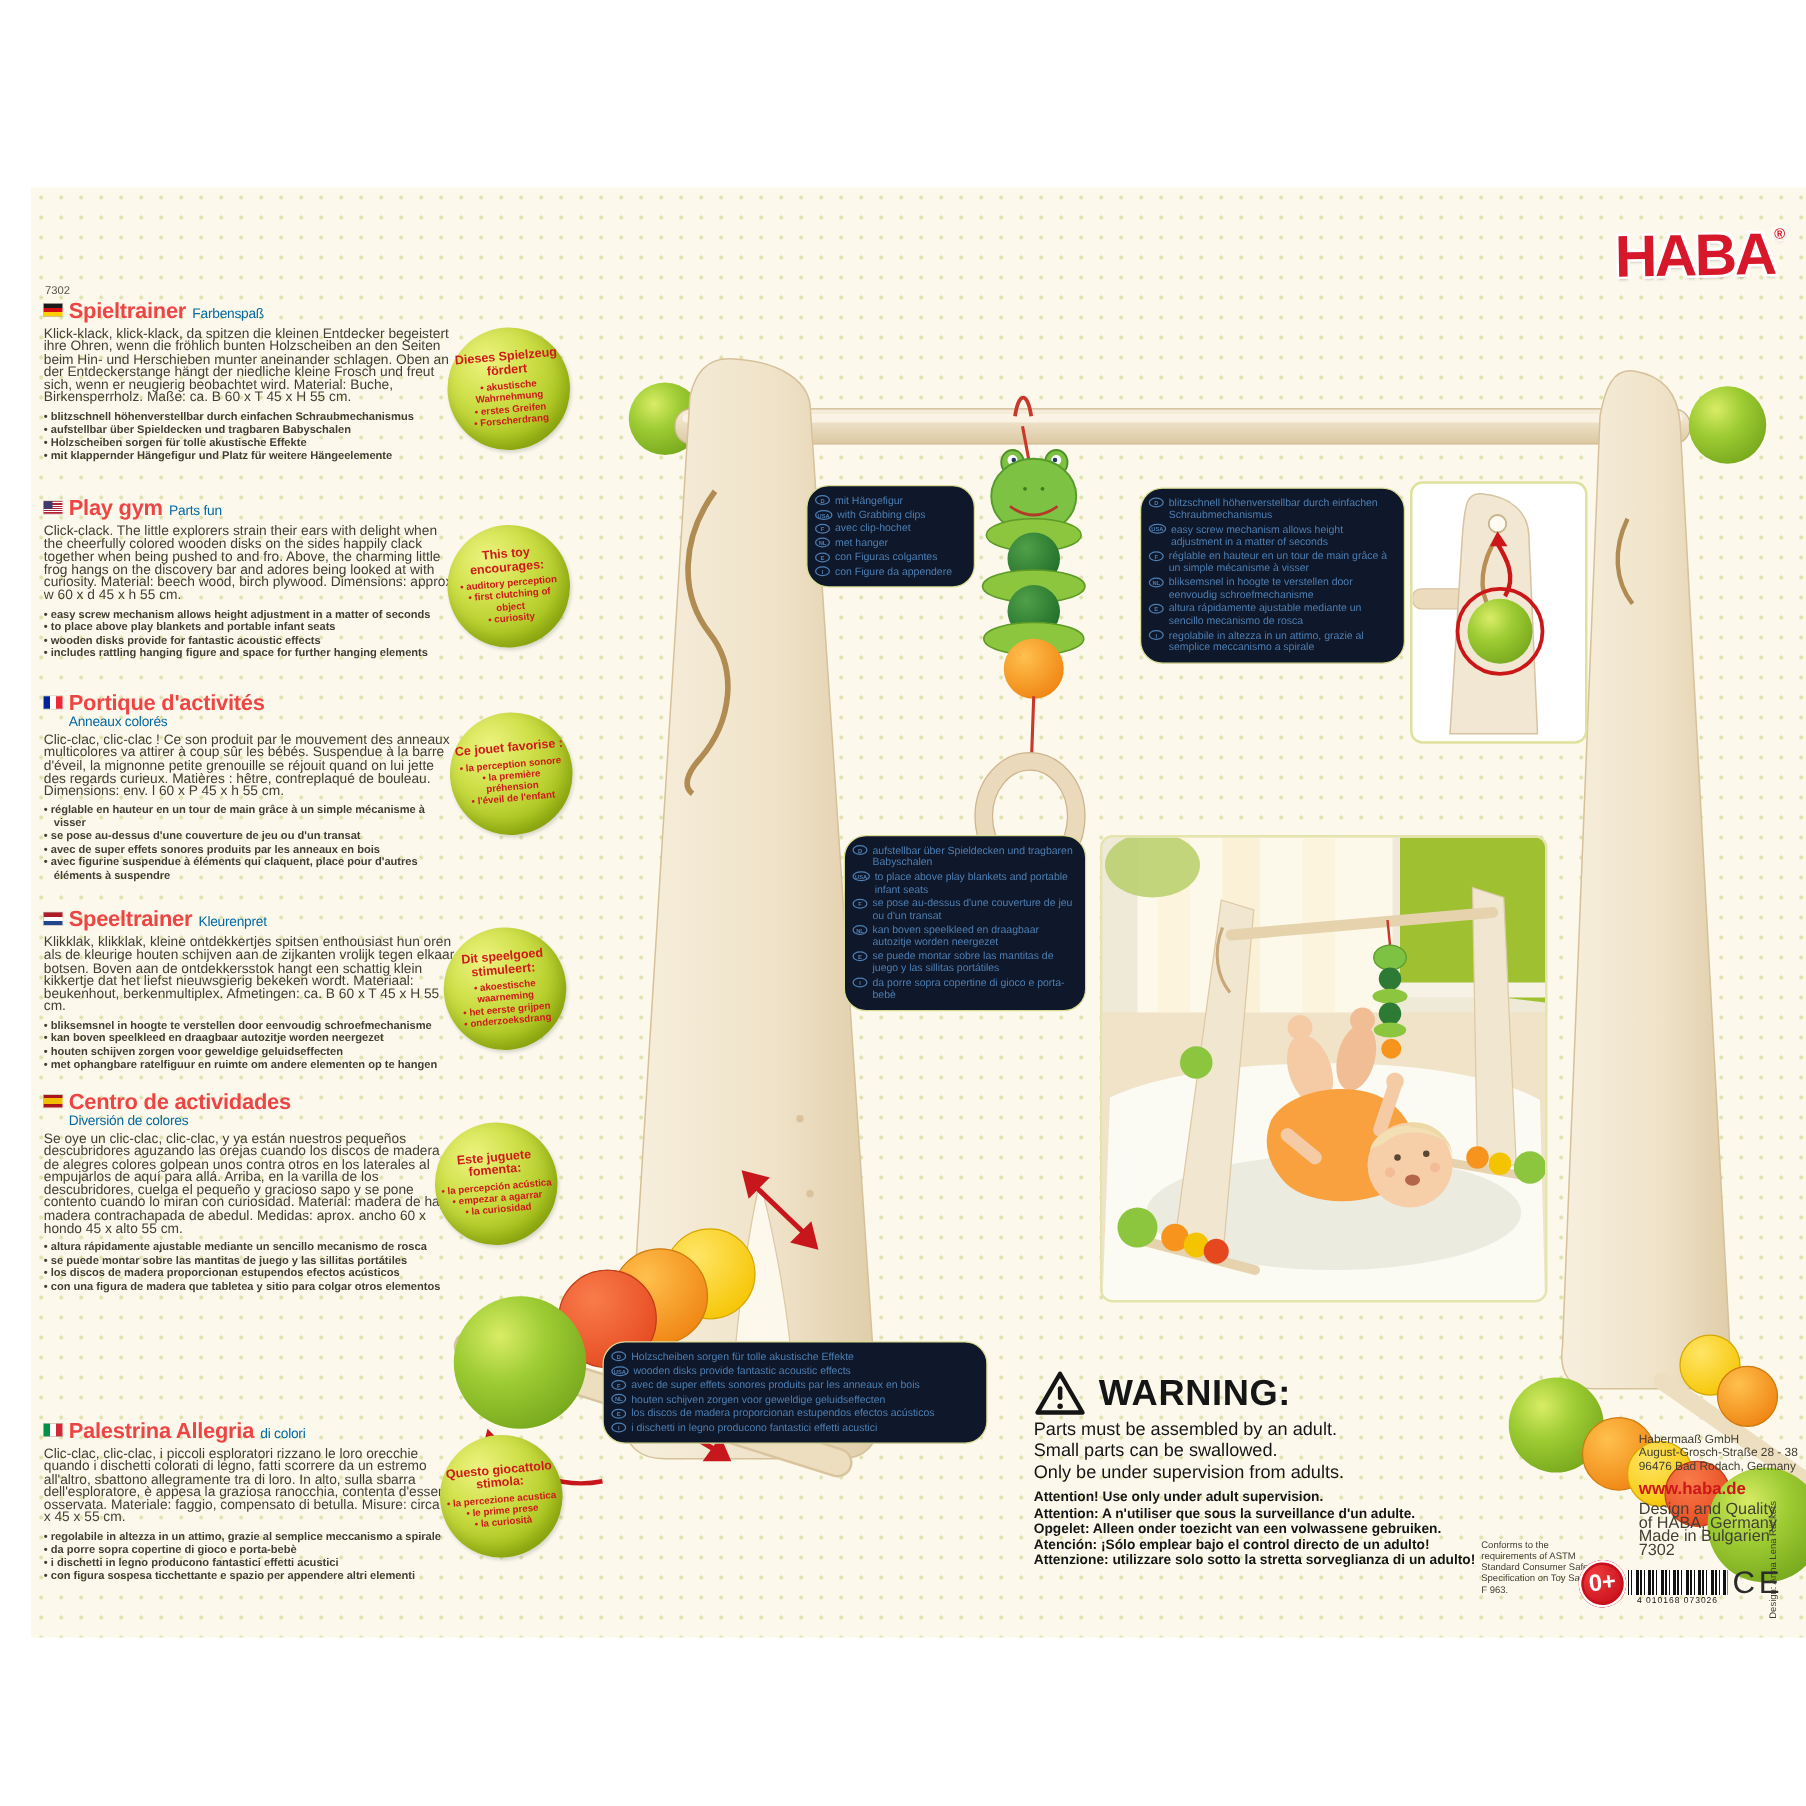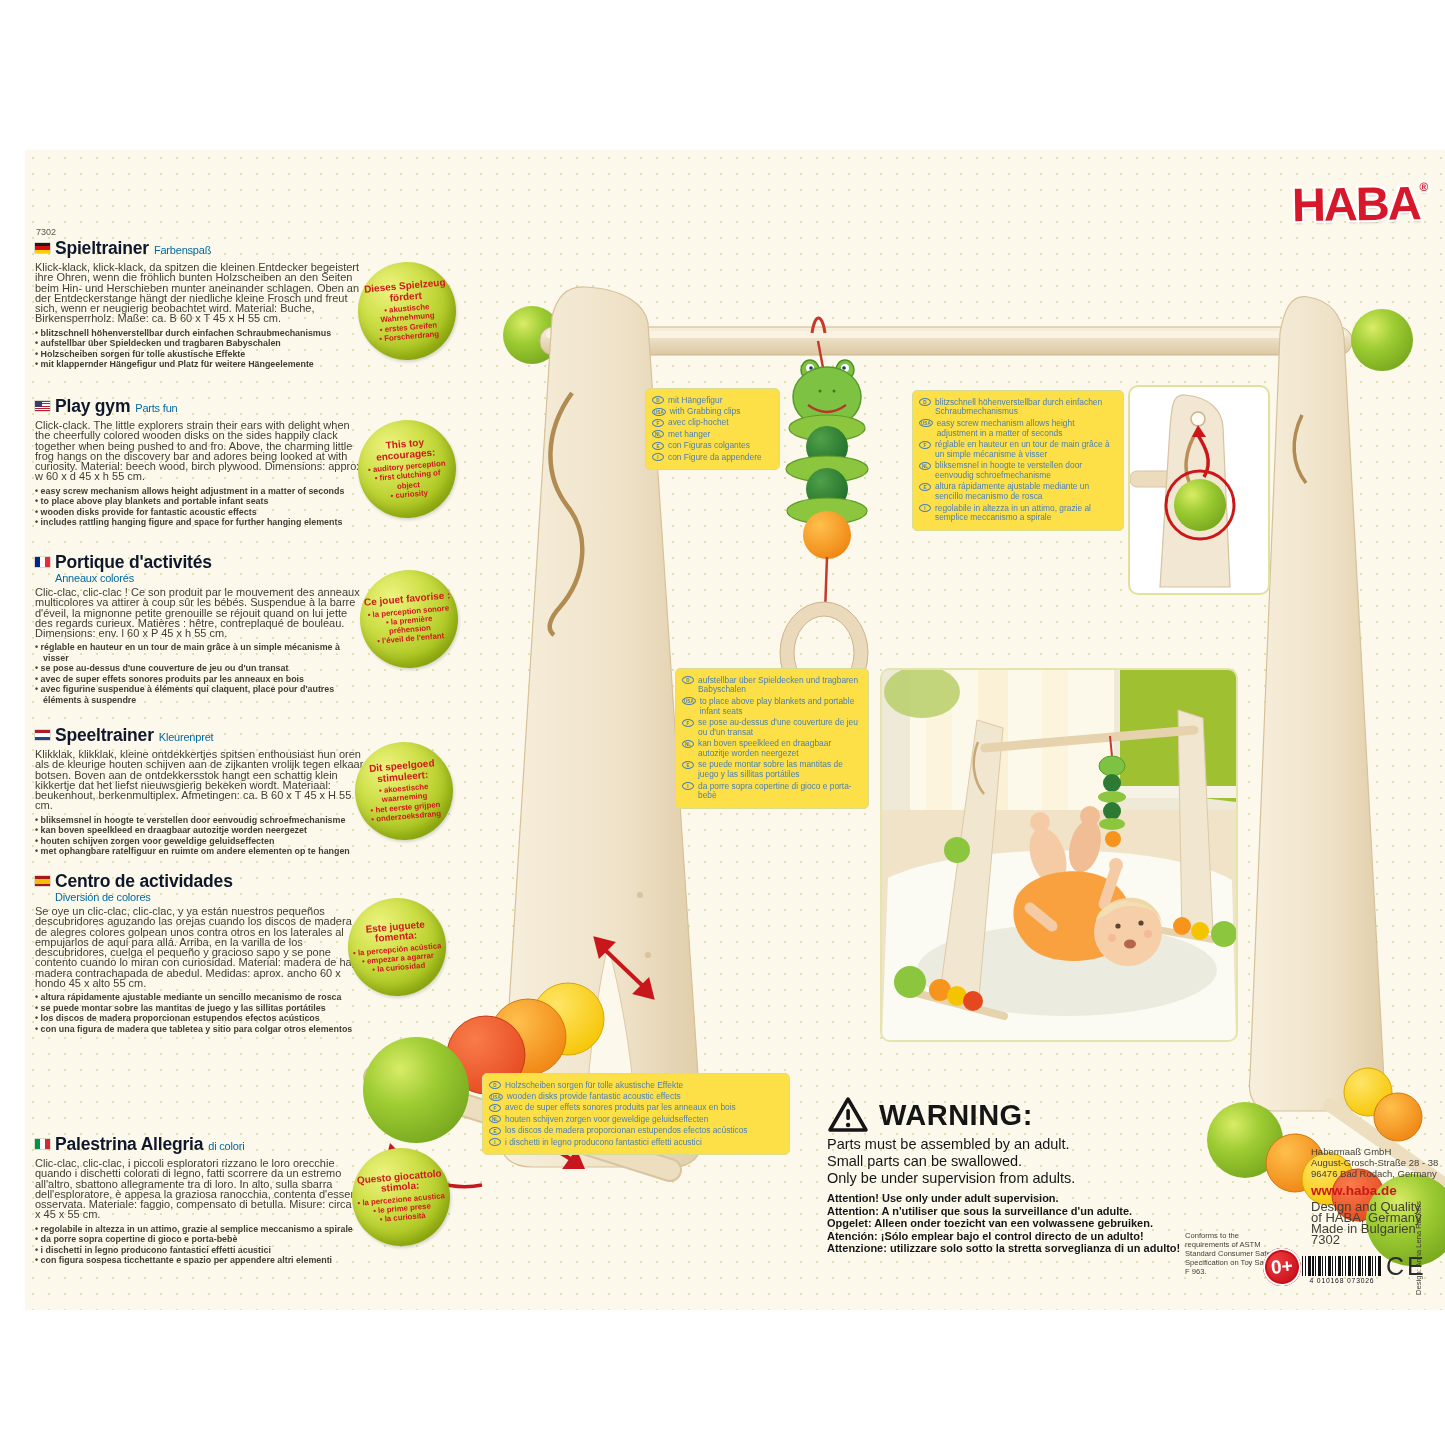--- a/index.html
+++ b/index.html
@@ -29,42 +29,42 @@
   .lang-block{position:absolute;left:35px;width:332px;z-index:4;}
   .lb-head{white-space:nowrap;}
   .flag{width:15px;height:10px;display:inline-block;margin-right:5px;box-shadow:0 0 0 .5px #b9b6a6;vertical-align:1px;}
   .f-de{background:linear-gradient(#1a1a1a 33%,#d40d12 33% 66%,#ffce00 66%);}
   .f-us{background:linear-gradient(#b22234 0 9%,#fff 9% 18%,#b22234 18% 27%,#fff 27% 36%,#b22234 36% 45%,#fff 45% 54%,#b22234 54% 63%,#fff 63% 72%,#b22234 72% 81%,#fff 81% 90%,#b22234 90%);position:relative;}
   .f-us::after{content:"";position:absolute;left:0;top:0;width:45%;height:55%;background:#3c3b6e;}
   .f-fr{background:linear-gradient(90deg,#002395 33%,#fff 33% 66%,#ed2939 66%);}
   .f-nl{background:linear-gradient(#ae1c28 33%,#fff 33% 66%,#21468b 66%);}
   .f-es{background:linear-gradient(#aa151b 25%,#f1bf00 25% 75%,#aa151b 75%);}
   .f-it{background:linear-gradient(90deg,#009246 33%,#fff 33% 66%,#ce2b37 66%);}
-  .lb-title{font-size:17.5px;font-weight:700;color:#0f172a;letter-spacing:-.2px;}
+  .lb-title{font-size:17.5px;font-weight:700;color:#ef4444;letter-spacing:-.2px;}
   .lb-sub{font-size:11px;font-weight:400;color:#0369a1;margin-left:5px;letter-spacing:-.2px;}
   .stacked .lb-sub{display:block;margin-left:20px;margin-top:-1px;}
   .lb-body{margin:3px 0 4px;font-size:11px;line-height:10.3px;color:#413e33;}
   .lb-bullets{margin:0;padding:0;list-style:none;font-size:8.9px;line-height:10.4px;font-weight:700;color:#413e33;}
   .lb-bullets li{padding-left:8px;}
   .lb-bullets li::before{content:"• ";margin-left:-8px;}
   
   .badge{
     position:absolute;width:98px;height:98px;border-radius:50%;z-index:4;
     background:radial-gradient(circle at 34% 26%, #eef380 0%, #cfe04a 34%, #a9c51d 72%, #8dab10 100%);
     box-shadow:inset -4px -7px 12px rgba(92,112,0,.38), 1px 2px 3px rgba(0,0,0,.15);
     display:flex;flex-direction:column;align-items:center;justify-content:center;
     text-align:center;transform:rotate(-5deg);padding:4px;box-sizing:border-box;
   }
   .b-title{color:#cf1a1c;font-weight:700;font-size:10px;line-height:10.5px;margin-bottom:2px;}
   .b-items{margin:0;padding:0;list-style:none;color:#cf1a1c;font-size:7.8px;line-height:9.2px;font-weight:700;}
   .b-items li::before{content:"• ";}
   
   .callout{
-    position:absolute;z-index:6;background:#fde047;
-    border:1.5px solid #d9dc94;border-radius:5px;padding:5px 6px;box-sizing:border-box;
+    position:absolute;z-index:6;background:#0f172a;
+    border:1.5px solid #d9dc94;border-radius:18px;padding:5px 6px;box-sizing:border-box;
   }
   .callout-list{margin:0;padding:0;list-style:none;}
   .callout-list li{display:flex;gap:4px;align-items:flex-start;color:#4d7fb2;font-size:8.4px;line-height:9.8px;margin:1.6px 0;}
   .lang-icon{
     flex:none;min-width:12px;height:8px;border:1px solid #4d7fb2;border-radius:50%;
     font-size:4.6px;line-height:8px;text-align:center;color:#4d7fb2;margin-top:.6px;padding:0 1px;
     box-sizing:border-box;font-weight:700;
   }
   
   .toy-svg{position:absolute;left:340px;top:255px;width:1105px;height:1065px;z-index:2;}

